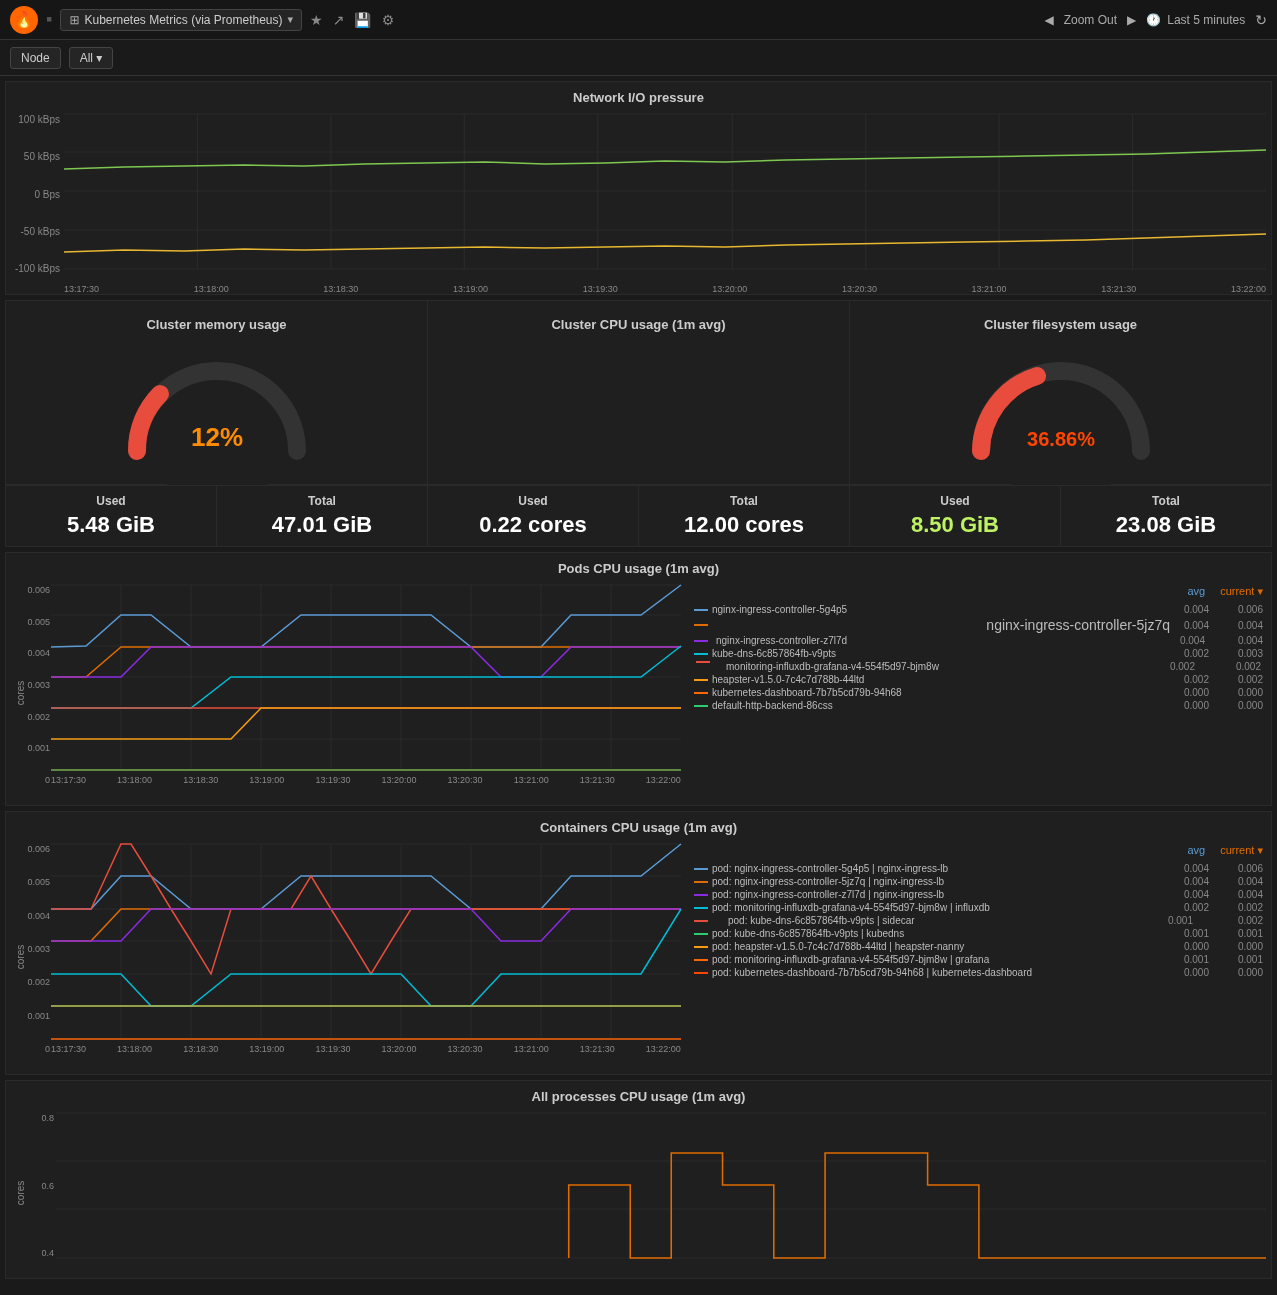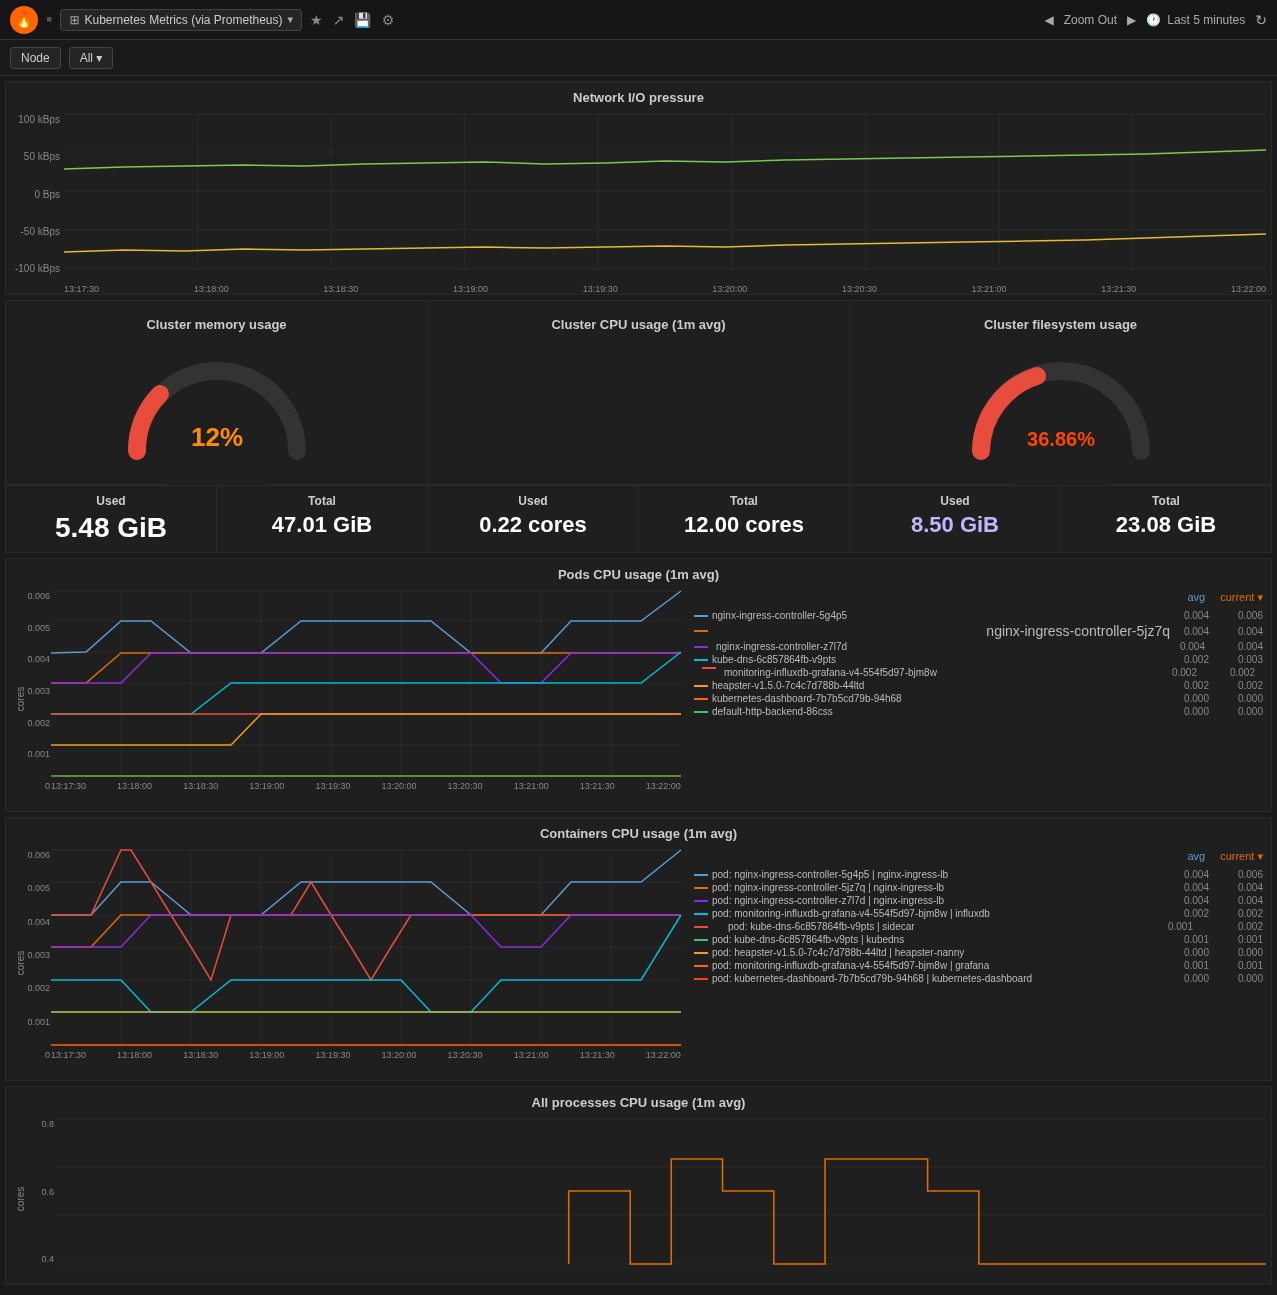--- a/index.html
+++ b/index.html
@@ -147,37 +147,37 @@
         <circle cx="100" cy="105" r="60" fill="#1f1f1f"></circle>
         <text x="100" y="100" text-anchor="middle" fill="#FF4500" font-size="20" font-weight="bold">36.86%</text>
       </svg>
     </div>
   </div>
 </div>
 
 <div style="display:flex; margin:0 5px 5px 5px;">
   <div style="flex:1; background:#1f1f1f; border:1px solid #2a2a2a; padding:8px; text-align:center;">
     <div style="font-size:12px; font-weight:bold; color:#ccc; margin-bottom:4px;">Used</div>
-    <div style="font-size:28px; font-weight:bold; color:#fff;">5.48 GiB</div>
+    <div style="font-size:22px; font-weight:bold; color:#fff;">5.48 GiB</div>
   </div>
   <div style="flex:1; background:#1f1f1f; border:1px solid #2a2a2a; border-left:none; padding:8px; text-align:center;">
     <div style="font-size:12px; font-weight:bold; color:#ccc; margin-bottom:4px;">Total</div>
     <div style="font-size:22px; font-weight:bold; color:#fff;">47.01 GiB</div>
   </div>
   <div style="flex:1; background:#1f1f1f; border:1px solid #2a2a2a; border-left:none; padding:8px; text-align:center;">
     <div style="font-size:12px; font-weight:bold; color:#ccc; margin-bottom:4px;">Used</div>
     <div style="font-size:22px; font-weight:bold; color:#fff;">0.22 cores</div>
   </div>
   <div style="flex:1; background:#1f1f1f; border:1px solid #2a2a2a; border-left:none; padding:8px; text-align:center;">
     <div style="font-size:12px; font-weight:bold; color:#ccc; margin-bottom:4px;">Total</div>
     <div style="font-size:22px; font-weight:bold; color:#fff;">12.00 cores</div>
   </div>
   <div style="flex:1; background:#1f1f1f; border:1px solid #2a2a2a; border-left:none; padding:8px; text-align:center;">
     <div style="font-size:12px; font-weight:bold; color:#ccc; margin-bottom:4px;">Used</div>
-    <div style="font-size:22px; font-weight:bold; color:#c4b5fd;">8.50 GiB</div>
+    <div style="font-size:22px; font-weight:bold; color:#bef264;">8.50 GiB</div>
   </div>
   <div style="flex:1; background:#1f1f1f; border:1px solid #2a2a2a; border-left:none; padding:8px; text-align:center;">
     <div style="font-size:12px; font-weight:bold; color:#ccc; margin-bottom:4px;">Total</div>
     <div style="font-size:22px; font-weight:bold; color:#fff;">23.08 GiB</div>
   </div>
 </div>
 
 <div style="margin:5px; background:#1f1f1f; border:1px solid #2a2a2a;">
   <div class="panel-title">Pods CPU usage (1m avg)</div>
   <div style="display:flex;">
@@ -266,21 +266,21 @@
     <span style="flex:1; font-size:10px;">nginx-ingress-controller-z7l7d</span>
     <span style="width:35px; text-align:right; color:#888;">0.004</span>
     <span style="width:50px; text-align:right; color:#888;">0.004</span>
   </div>
           <div style="display: flex; align-items: center; gap: 4px; margin: 2px 0px; font-size: 10px; color: rgb(187, 187, 187);">
     <span style="width:14px; height:2px; background:#00bcd4; display:inline-block; flex-shrink:0;"></span>
     <span style="flex:1; font-size:10px;">kube-dns-6c857864fb-v9pts</span>
     <span style="width:35px; text-align:right; color:#888;">0.002</span>
     <span style="width:50px; text-align:right; color:#888;">0.003</span>
   </div>
-          <div style="display: flex; align-items: flex-start; gap: 8px; margin: 2px 8px; font-size: 10px; color: rgb(187, 187, 187);">
+          <div style="display: flex; align-items: flex-start; gap: 16px; margin: 2px 2px; font-size: 10px; color: rgb(187, 187, 187);">
     <span style="width:14px; height:2px; background:#e74c3c; display:inline-block; flex-shrink:0;"></span>
     <span style="flex:1; font-size:10px;">monitoring-influxdb-grafana-v4-554f5d97-bjm8w</span>
     <span style="width:35px; text-align:right; color:#888;">0.002</span>
     <span style="width:50px; text-align:right; color:#888;">0.002</span>
   </div>
           <div style="display: flex; align-items: center; gap: 4px; margin: 2px 0px; font-size: 10px; color: rgb(187, 187, 187);">
     <span style="width:14px; height:2px; background:#f39c12; display:inline-block; flex-shrink:0;"></span>
     <span style="flex:1; font-size:10px;">heapster-v1.5.0-7c4c7d788b-44ltd</span>
     <span style="width:35px; text-align:right; color:#888;">0.002</span>
     <span style="width:50px; text-align:right; color:#888;">0.002</span>

